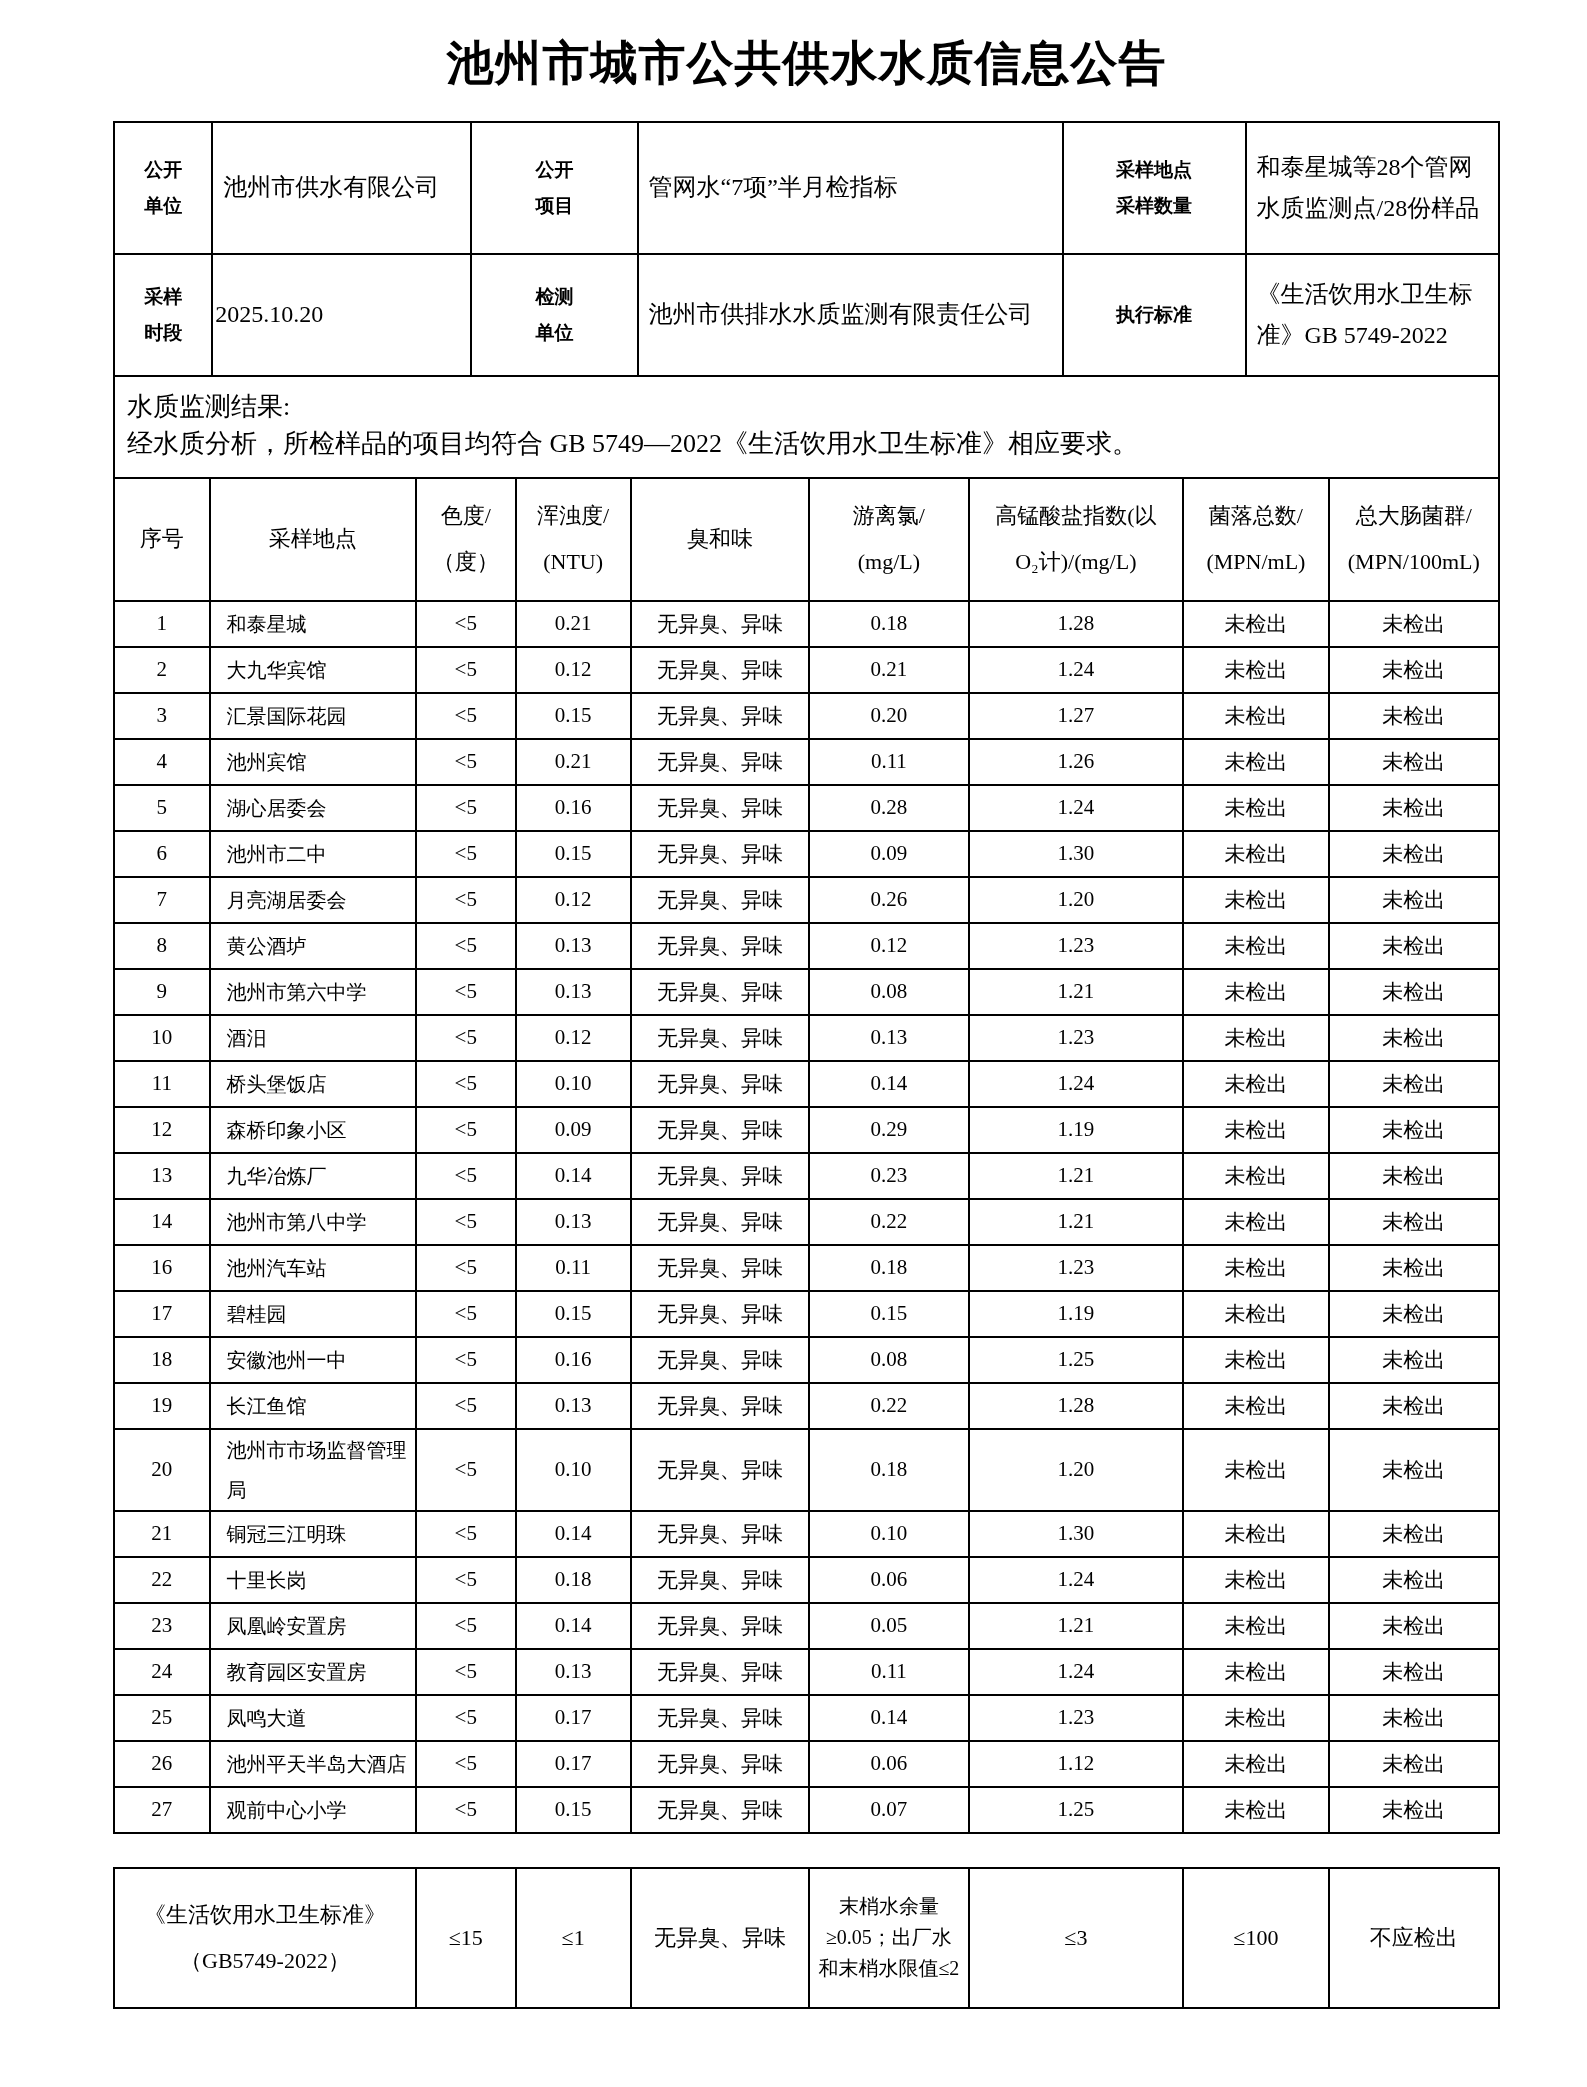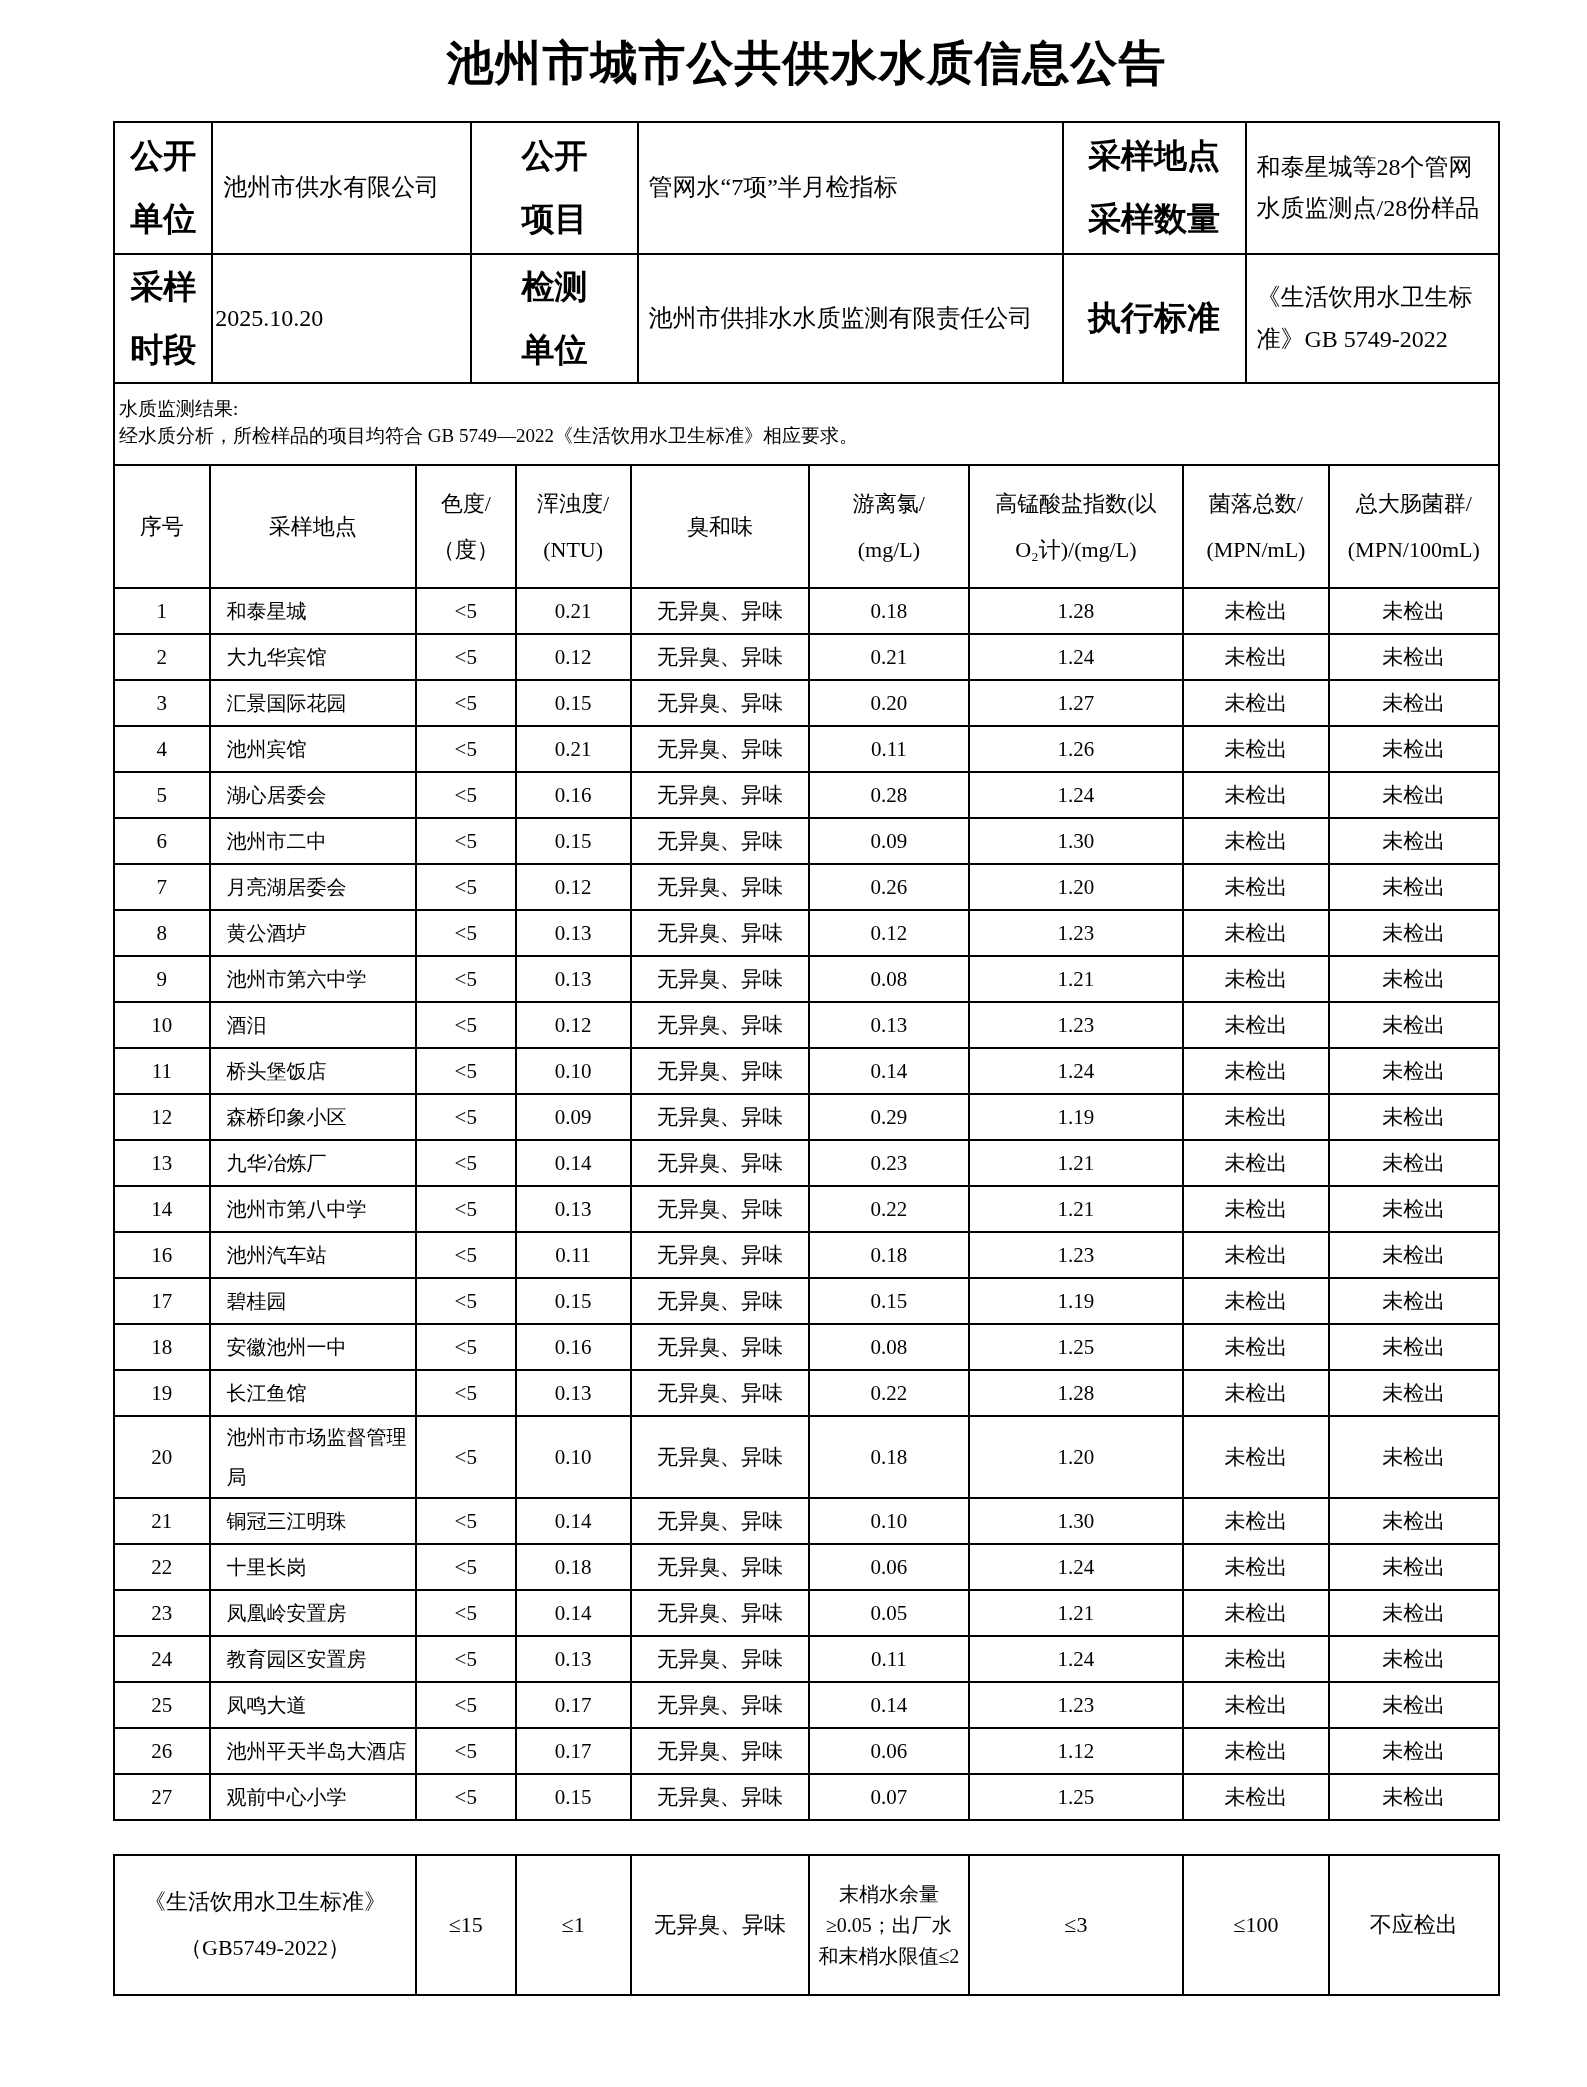--- a/index.html
+++ b/index.html
@@ -17,31 +17,31 @@
   }
 
   table { border-collapse:collapse; table-layout:fixed; width:100%; }
   td, th { border:2px solid #000; overflow:hidden; }
 
   
   .info-table td { vertical-align:middle; }
   .info-table .r1 td { height:122px; }
   .info-table .r2 td { height:112px; }
   .info-label {
-    font-size:33px; font-weight:bold; text-align:center;
+    font-size:19px; font-weight:bold; text-align:center;
     white-space:pre-line; line-height:1.9;
   }
   .info-value { font-size:24px; text-align:left; padding:4px 10px; line-height:1.72; }
   .info-value.centered { text-align:left; padding:4px 2px; }
 
   
   .note {
     border-left:2px solid #000; border-right:2px solid #000;
-    padding:12px 10px 14px 4px;
-    font-size:19px; line-height:1.42;
+    padding:12px 10px 14px 12px;
+    font-size:26px; line-height:1.42;
   }
 
   
   .monitor-table th {
     font-size:22px; font-weight:normal; white-space:pre-line;
     line-height:2.1; height:121px; padding:0 2px; vertical-align:middle;margin-top:36px;
   }
   .monitor-table td {
     font-size:21px; height:44px; text-align:center; vertical-align:middle;
     padding:0 2px;

